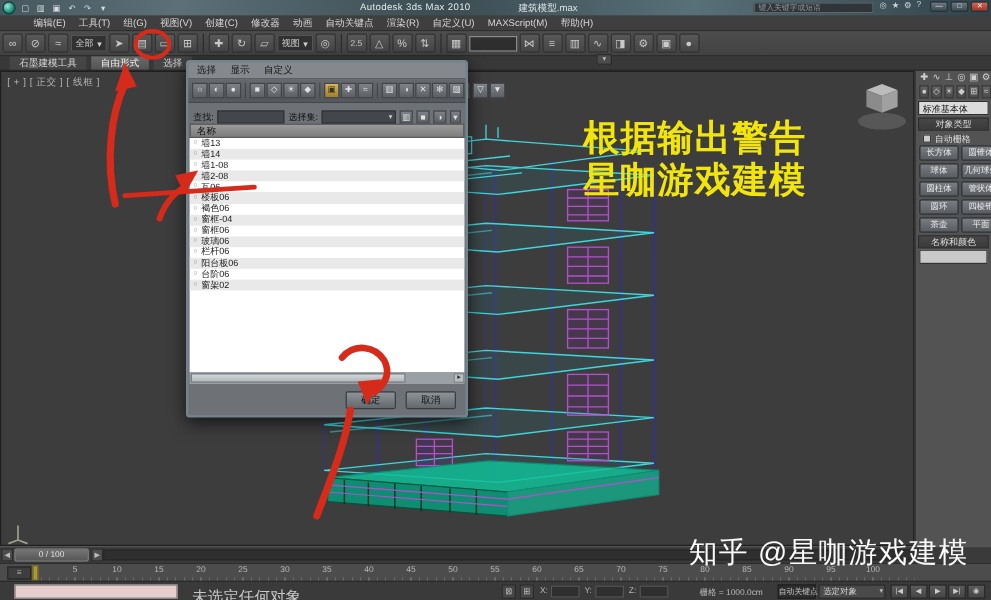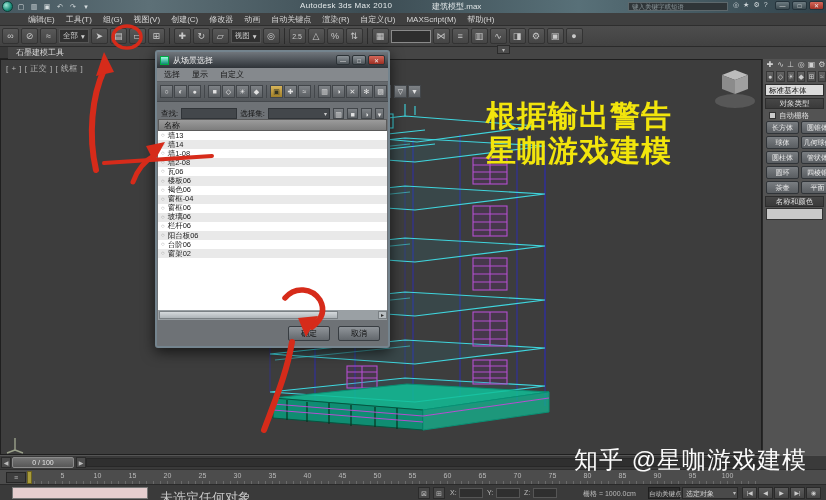--- a/index.html
+++ b/index.html
@@ -39,21 +39,21 @@
   .ibox { width:17px; height:16px; background:linear-gradient(#585858,#454545); border:1px solid #333;
     border-radius:2px; color:#c9c9c9; font-size:9px; line-height:15px; text-align:center; flex:0 0 auto; }
   .ddl { height:14px; background:#313131; border:1px solid #555; color:#cfcfcf; font-size:7.5px;
     display:flex; align-items:center; gap:3px; padding:0 3px; flex:0 0 auto; }
   .vsep { width:1px; height:16px; background:#2c2c2c; margin:0 2px; flex:0 0 auto; }
   .namedfield { width:40px; height:13px; background:#2e2e2e; border:1px solid #8a8a8a; flex:0 0 auto; }
   .snaptxt { font-size:7px; line-height:15px; }
 
   
   .ribbon { position:absolute; left:0; top:47px; width:826px; height:12px; background:#383838;
-    border-bottom:1px solid #232323; display:flex; align-items:stretch; gap:4px; padding-left:8px;flex-direction:column; }
+    border-bottom:1px solid #232323; display:flex; align-items:stretch; gap:4px; padding-left:8px; }
   .rtab { font-size:8px; color:#d8d8d8; padding:0 8px; line-height:12px; background:#454545; }
   .rtab.active { background:linear-gradient(#6a6a6a,#545454); color:#f0f0f0; }
   .ribbon-mini { position:absolute; left:497px; top:45px; width:13px; height:9px; background:#4c4c4c;
     border:1px solid #2b2b2b; color:#bbb; font-size:6px; text-align:center; line-height:8px; }
 
   
   .viewport { position:absolute; left:0; top:59px; width:762px; height:396px; background:#3d3d3d;
     border:1px solid #1f1f1f;padding-left:39px; }
   .vplabel { position:absolute; left:5px; top:3px; font-size:8px; color:#b4b4b4; letter-spacing:.5px; }
   .viewcube { position:absolute; left:712px; top:62px; width:46px; height:48px; z-index:3; }
@@ -318,29 +318,20 @@
     <polygon points="23,8 36,13 23,18 10,13" fill="#bcbcbc"></polygon>
     <polygon points="10,13 23,18 23,32 10,27" fill="#8b8b8b"></polygon>
     <polygon points="23,18 36,13 36,27 23,32" fill="#a0a0a0"></polygon>
   </svg>
 
   <svg class="axisgizmo" viewBox="0 0 24 20">
     <path d="M11,16 L3,19 M11,16 L19,19 M11,16 L11,4" stroke="#9aa08a" stroke-width="1.4" fill="none"></path>
   </svg>
 
   <div class="dlg">
-    <div class="dlg-title">
-      <div class="dlg-ico"></div>
-      <span class="dlg-title-text">从场景选择</span>
-      <div class="dlg-ctl">
-        <span>—</span>
-        <span>□</span>
-        <span class="close">✕</span>
-      </div>
-    </div>
     <div class="dlg-menu">
 
     <span>选择</span>
         <span>显示</span>
         <span>自定义</span>
       </div>
     <div class="dlg-tools">
       <span class="dico">○</span>
       <span class="dico">◐</span>
       <span class="dico">●</span>

